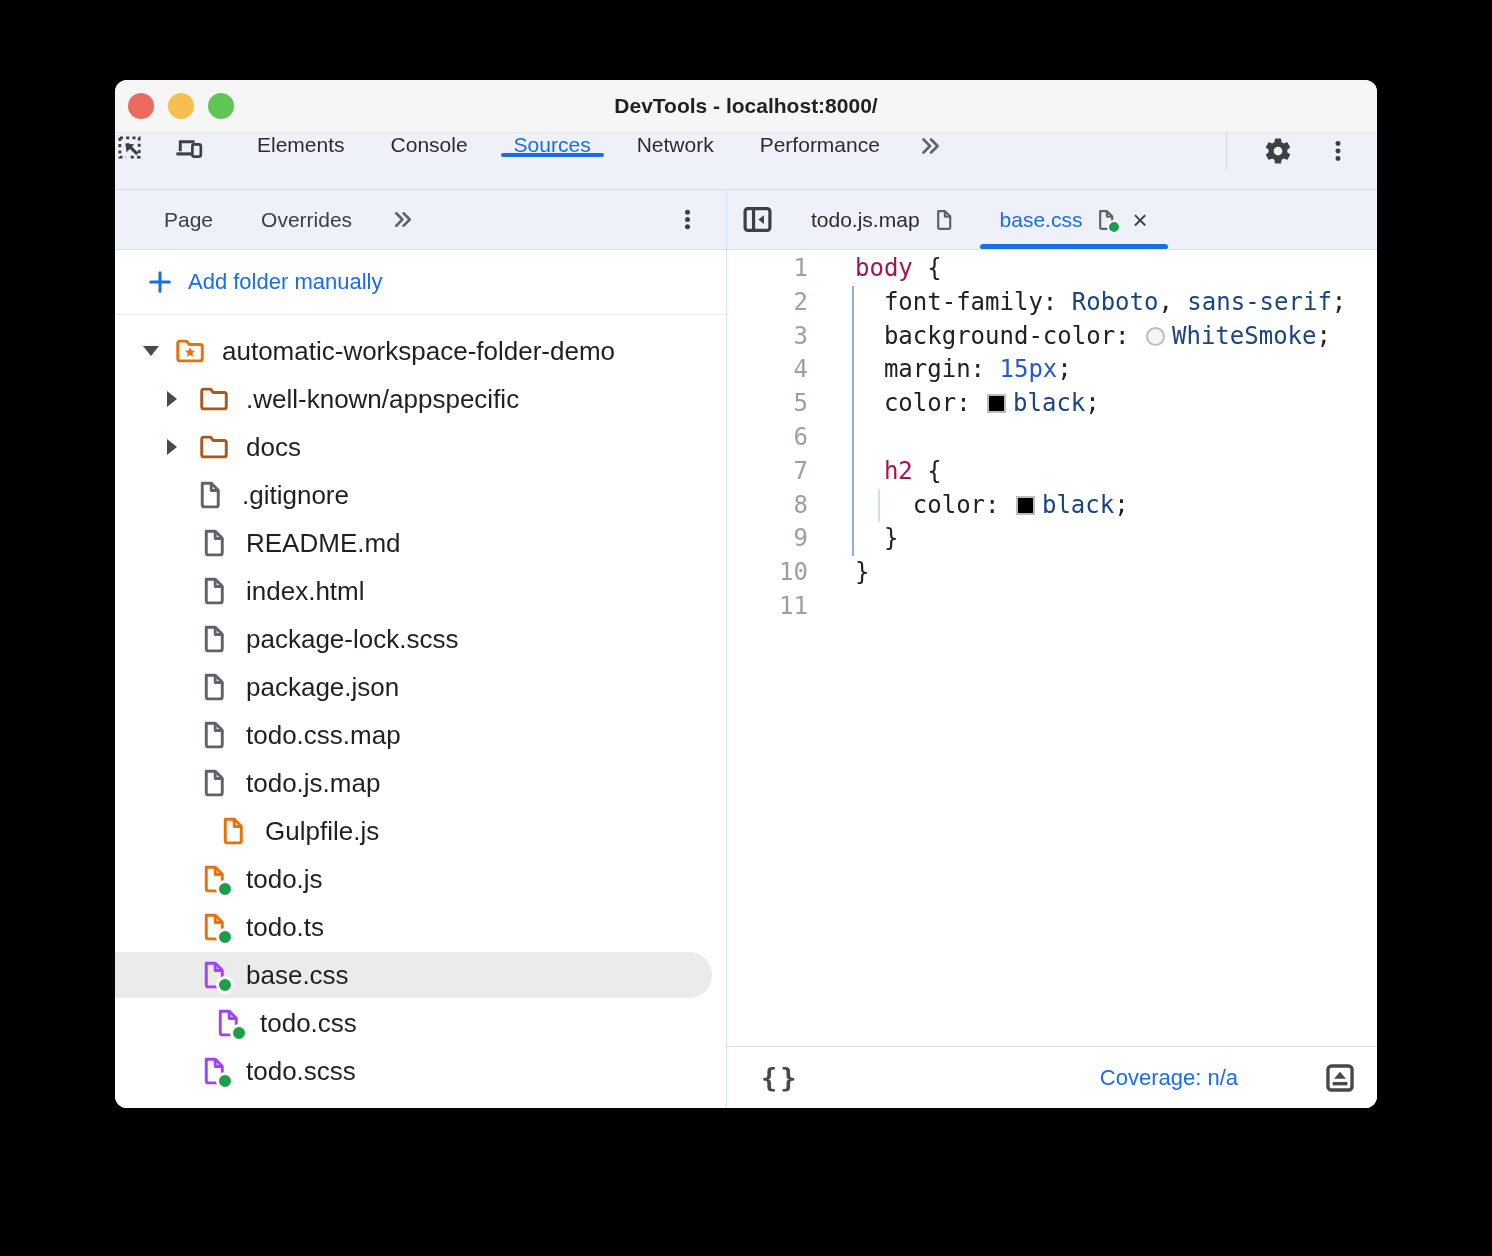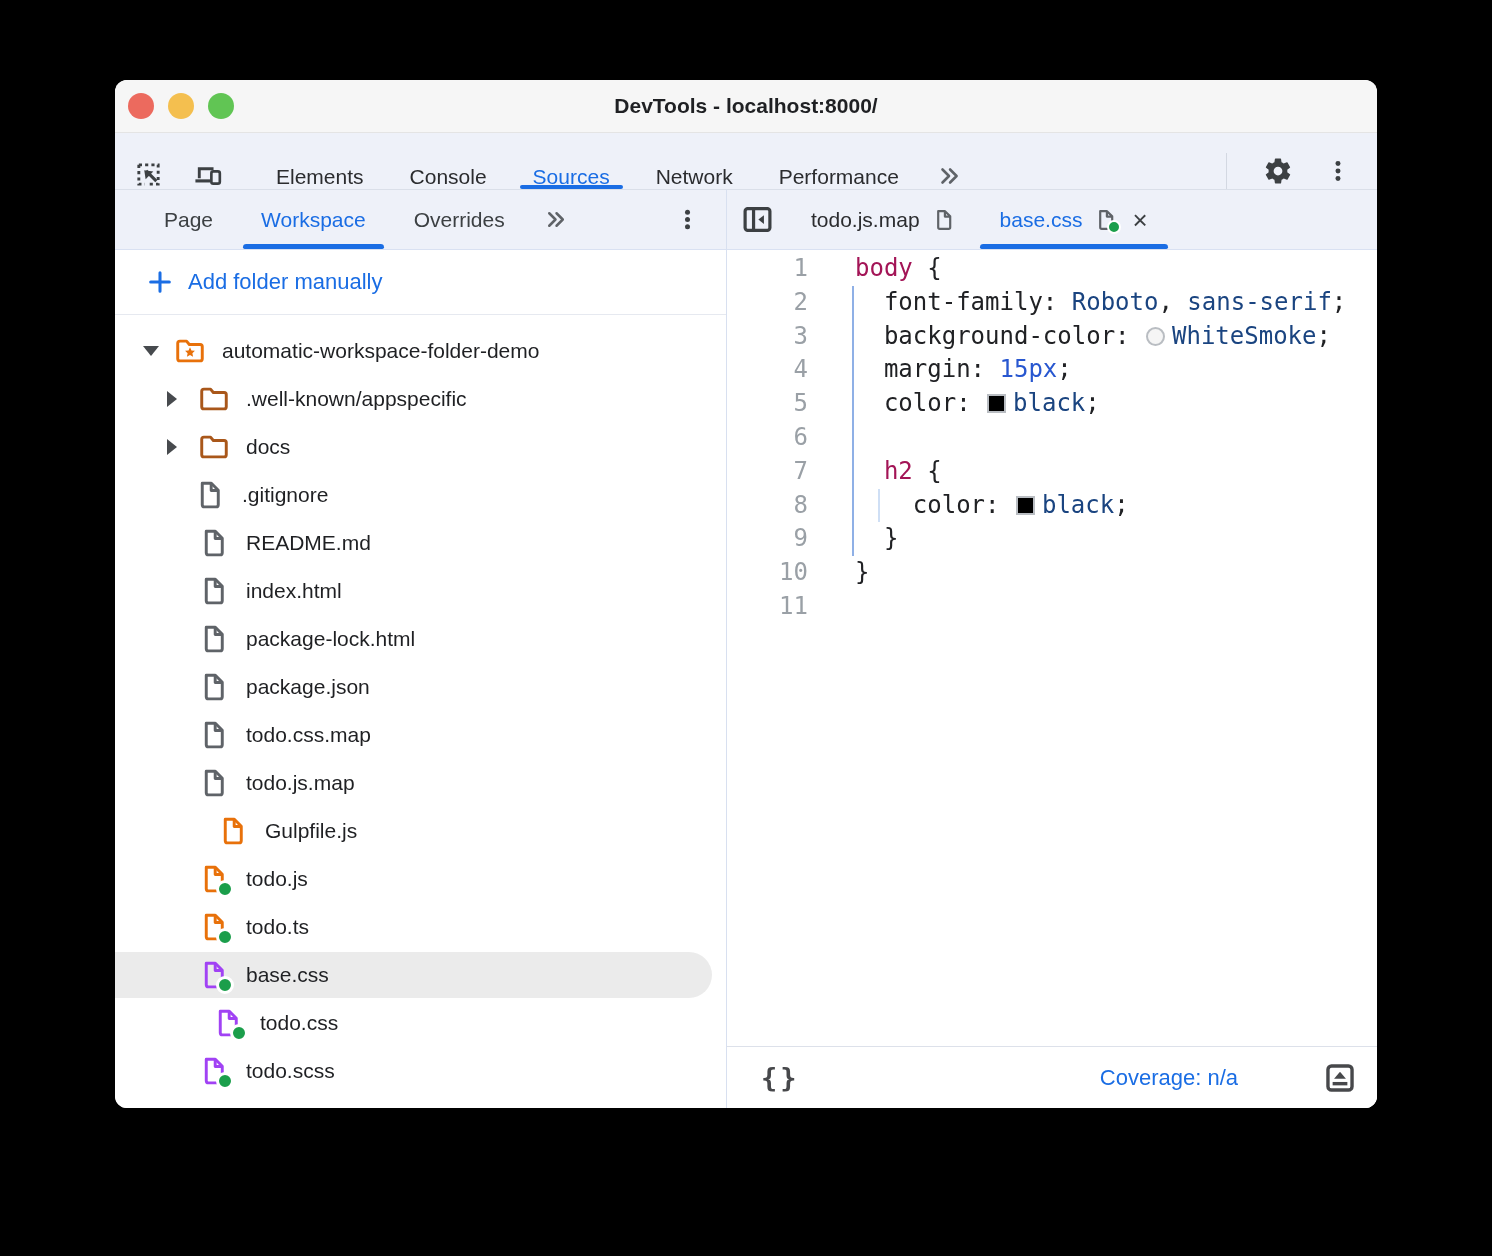--- a/index.html
+++ b/index.html
@@ -12,21 +12,21 @@
   .titlebar{height:52px;background:#f6f6f6;position:relative;flex:0 0 auto;
             display:flex;align-items:center;justify-content:center;border-bottom:1px solid #e4e4e4;}
   .title{font-size:21px;font-weight:700;color:#1f2023;}
   .lights{position:absolute;left:13px;top:13px;display:flex;gap:14px;}
   .light{width:26px;height:26px;border-radius:50%;}
   .light.red{background:#ec6a5e;}
   .light.yellow{background:#f4bf4f;}
   .light.green{background:#61c554;}
   
   .toolbar{height:56px;background:#eef1f9;border-bottom:1px solid #dadfe9;flex:0 0 auto;
-           display:flex;align-items:flex-end;padding-left:19px;}
+           display:flex;align-items:flex-start;}
   .tb-icons{display:flex;align-items:center;gap:30px;padding-right:18px;}
   .vdiv{width:1px;background:#d3d8e2;margin:10px 0;}
   .tabs{display:flex;align-items:stretch;margin-left:12px;}
   .tab{display:flex;align-items:center;padding:0 23px;font-size:21px;color:#2b2c2f;
        position:relative;cursor:default;}
   .tab.active{color:#1a6de4;}
   .tab.active::after{content:"";position:absolute;left:10px;right:10px;bottom:0;height:4px;
        background:#1a6de4;border-radius:3px;}
   .more-btn{display:flex;align-items:center;padding:0 14px;}
   .tb-right{margin-left:auto;display:flex;align-items:center;gap:10px;padding-right:16px;}
@@ -40,21 +40,21 @@
   .stab{display:flex;align-items:center;padding:0 24px;font-size:21px;color:#3c4043;position:relative;}
   .stab.active{color:#1a6de4;}
   .stab.active::after{content:"";position:absolute;left:6px;right:6px;bottom:0;height:5px;
        background:#1a6de4;border-radius:4px 4px 2px 2px;}
   .strip .kebab-slot{margin-left:auto;display:flex;align-items:center;padding-right:26px;}
   
   .addrow{height:64px;border-bottom:1px solid #e6e9f0;display:flex;align-items:center;
           gap:14px;padding-left:31px;flex:0 0 auto;}
   .addrow .lbl{font-size:22px;color:#1a6de4;font-weight:500;}
   
-  .tree{flex:1;overflow:hidden;padding-top:12px;font-size:21px;color:#1f2023;}
+  .tree{flex:1;overflow:hidden;padding-top:12px;font-size:26px;color:#1f2023;}
   .trow{height:48px;display:flex;align-items:center;position:relative;}
   .trow .inner{display:flex;align-items:center;height:100%;width:100%;}
   .trow.selected::before{content:"";position:absolute;left:0;top:1px;bottom:1px;right:14px;
         background:#ebebeb;border-radius:0 24px 24px 0;}
   .trow *{position:relative;}
   .arrow-slot{width:37px;flex:0 0 auto;display:flex;align-items:center;justify-content:flex-start;padding-left:6px;box-sizing:border-box;}
   .tri-down{width:0;height:0;border-left:8px solid transparent;border-right:8px solid transparent;border-top:10px solid #474a4e;}
   .tri-right{width:0;height:0;border-top:8px solid transparent;border-bottom:8px solid transparent;border-left:10px solid #474a4e;}
   .ticon{width:32px;height:32px;flex:0 0 auto;position:relative;}
   .ticon svg{width:100%;height:100%;display:block;}
@@ -157,21 +157,20 @@
       </span>
     </div>
   </div>
 
   <div class="content">
 
     <div class="left-pane">
       <div class="strip sstrip">
         <div id="sidebar-tabs" style="display:flex;align-items:stretch;">
             <div class="stab">Page</div>
-            <div class="stab active">Workspace</div>
             <div class="stab">Overrides</div>
           </div>
         <span class="more-btn">
           <svg width="25" height="25" viewBox="0 0 24 24">
             <path d="M6 6 L12 12 L6 18 M13 6 L19 12 L13 18" fill="none" stroke="#5f6368" stroke-width="2.4" stroke-linecap="round" stroke-linejoin="round"></path>
           </svg>
         </span>
         <span class="kebab-slot">
           <span class="icon-btn">
             <svg width="25" height="25" viewBox="0 0 24 24">
@@ -271,21 +270,21 @@
           </div>
           <div class="trow">
             <div class="inner" style="padding-left: 46px;">
               <span class="arrow-slot"></span>
               <span class="ticon">
                 <svg viewBox="0 0 24 24">
                   <path d="M6.2 3.2 H13 L18.2 8.4 V19.3 A1.6 1.6 0 0 1 16.6 20.9 H7.8 A1.6 1.6 0 0 1 6.2 19.3 Z" fill="none" stroke="#5f6368" stroke-width="2.2" stroke-linejoin="round"></path>
                   <path d="M12.9 3.4 V8.6 H18" fill="none" stroke="#5f6368" stroke-width="2.2" stroke-linejoin="round"></path>
                 </svg>
               </span>
-              <span class="tlabel">package-lock.html</span>
+              <span class="tlabel">package-lock.scss</span>
             </div>
           </div>
           <div class="trow">
             <div class="inner" style="padding-left: 46px;">
               <span class="arrow-slot"></span>
               <span class="ticon">
                 <svg viewBox="0 0 24 24">
                   <path d="M6.2 3.2 H13 L18.2 8.4 V19.3 A1.6 1.6 0 0 1 16.6 20.9 H7.8 A1.6 1.6 0 0 1 6.2 19.3 Z" fill="none" stroke="#5f6368" stroke-width="2.2" stroke-linejoin="round"></path>
                   <path d="M12.9 3.4 V8.6 H18" fill="none" stroke="#5f6368" stroke-width="2.2" stroke-linejoin="round"></path>
                 </svg>

